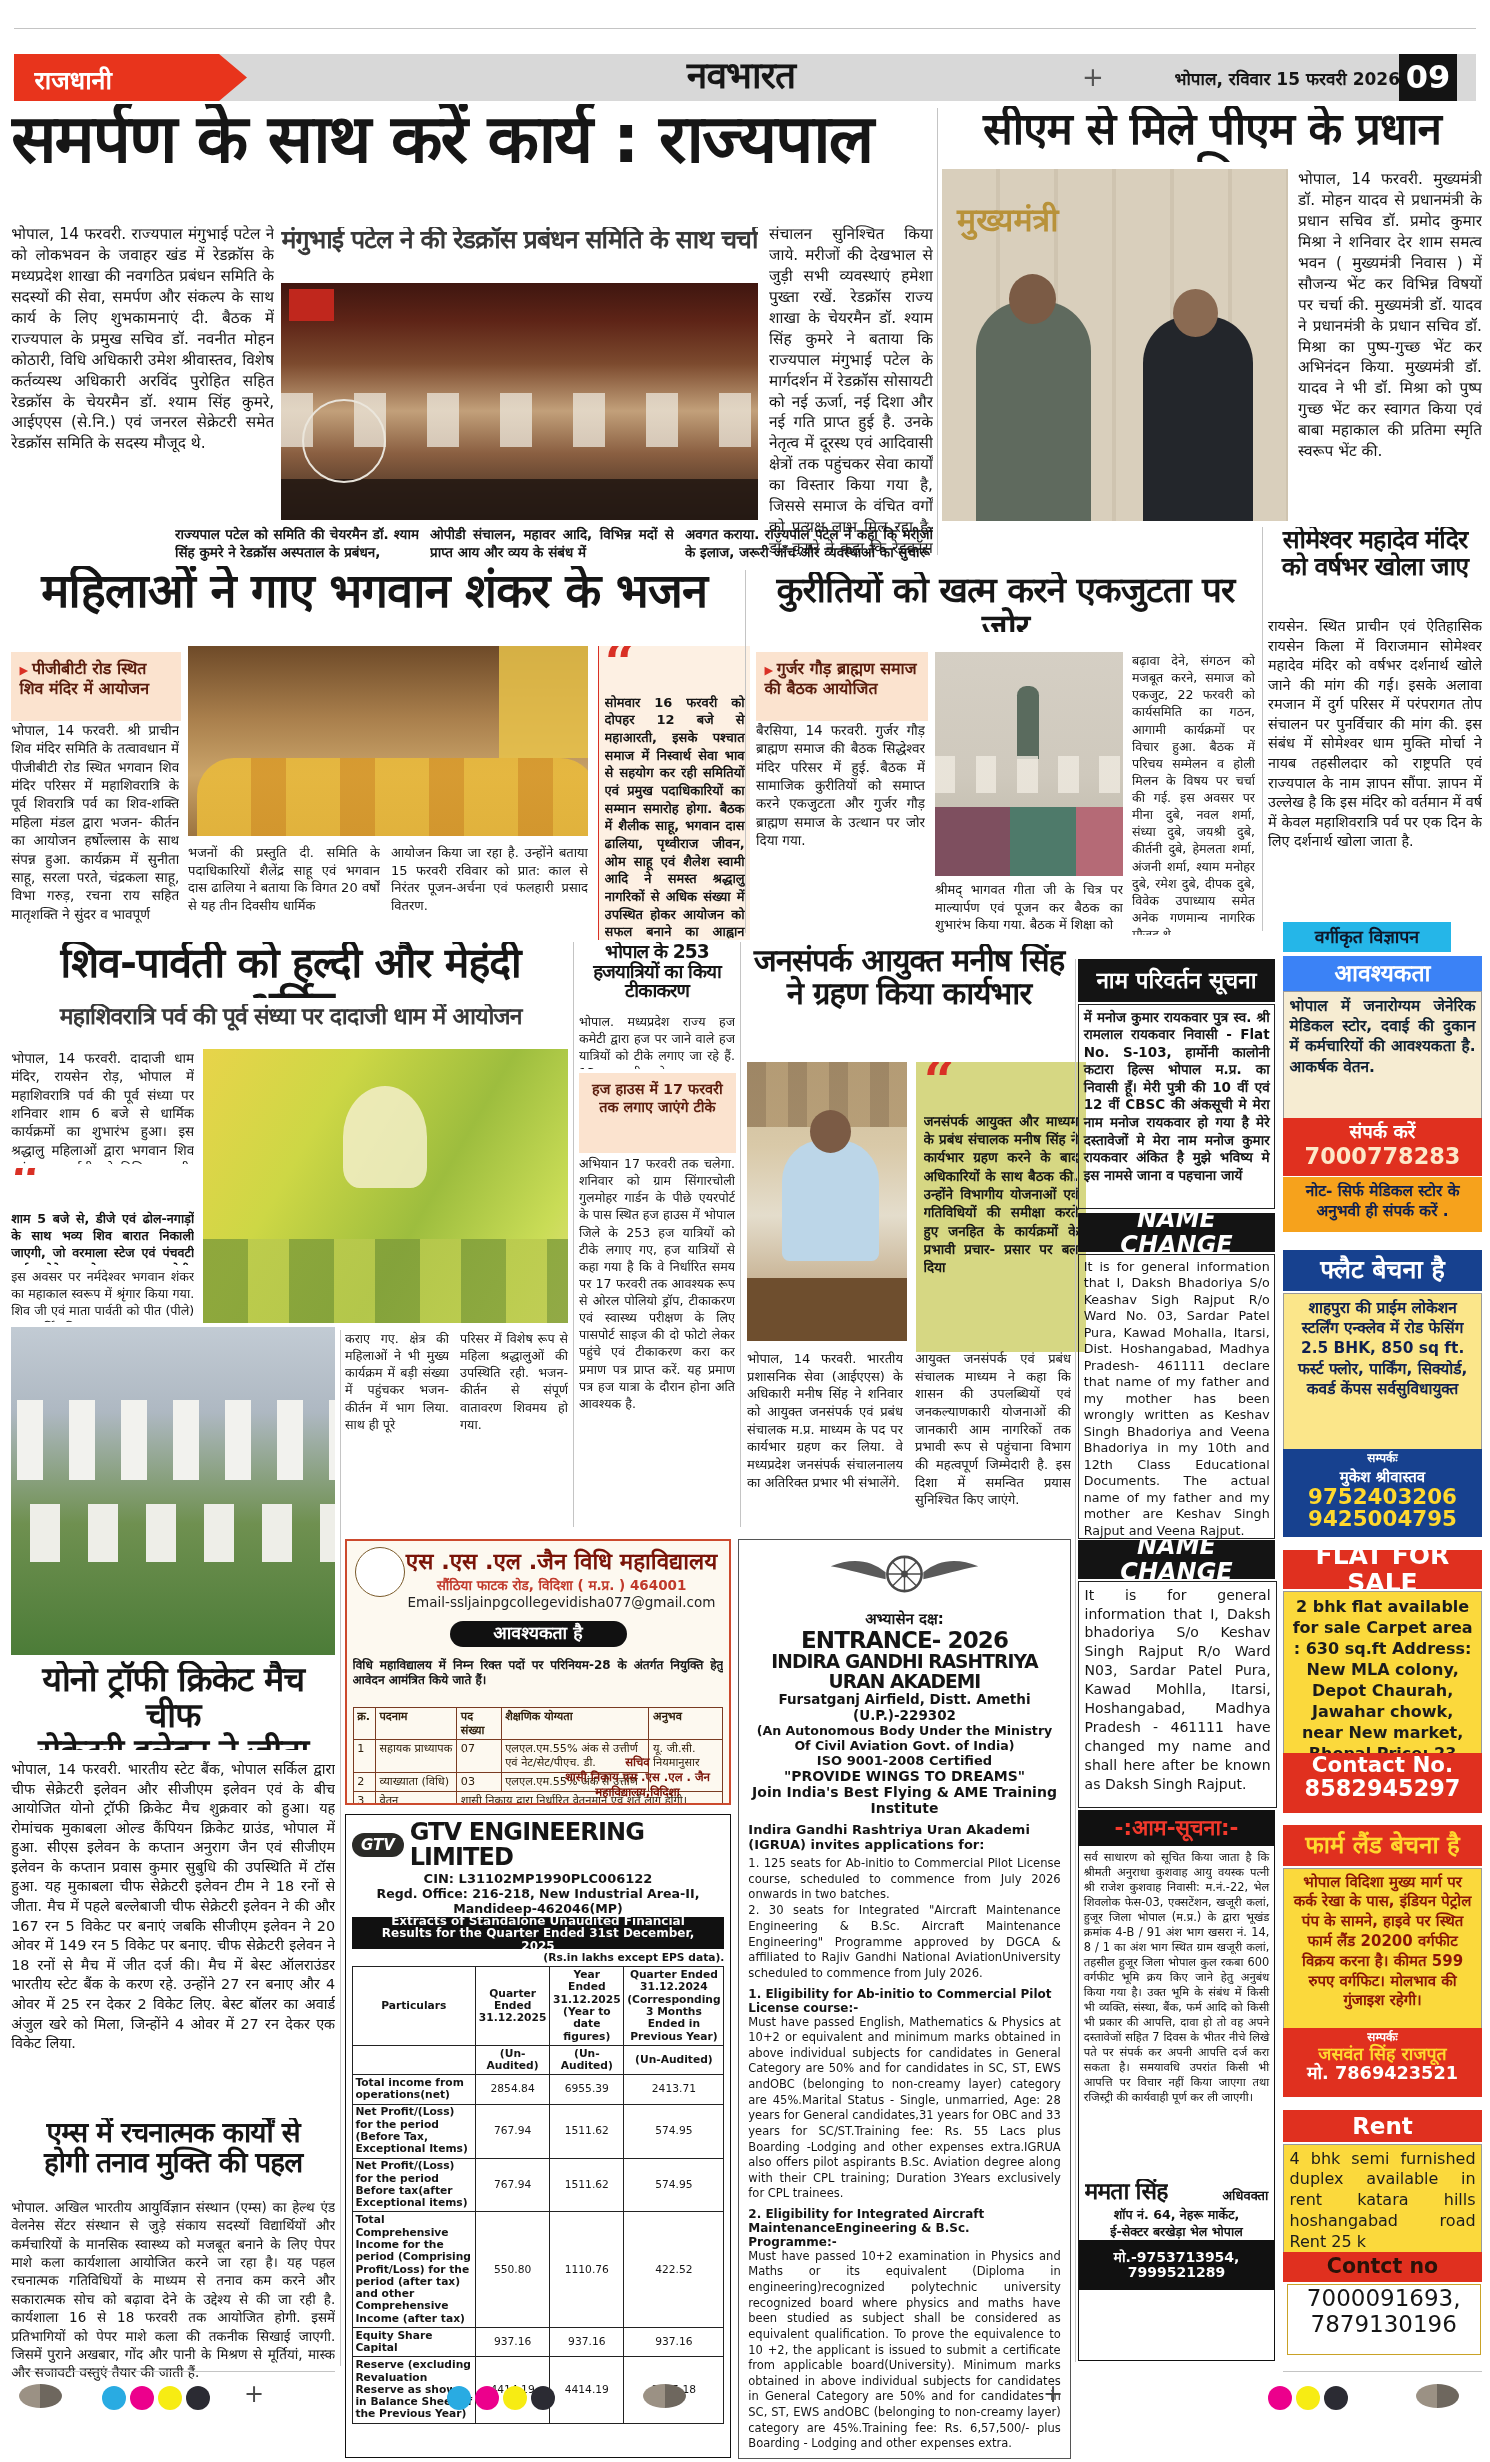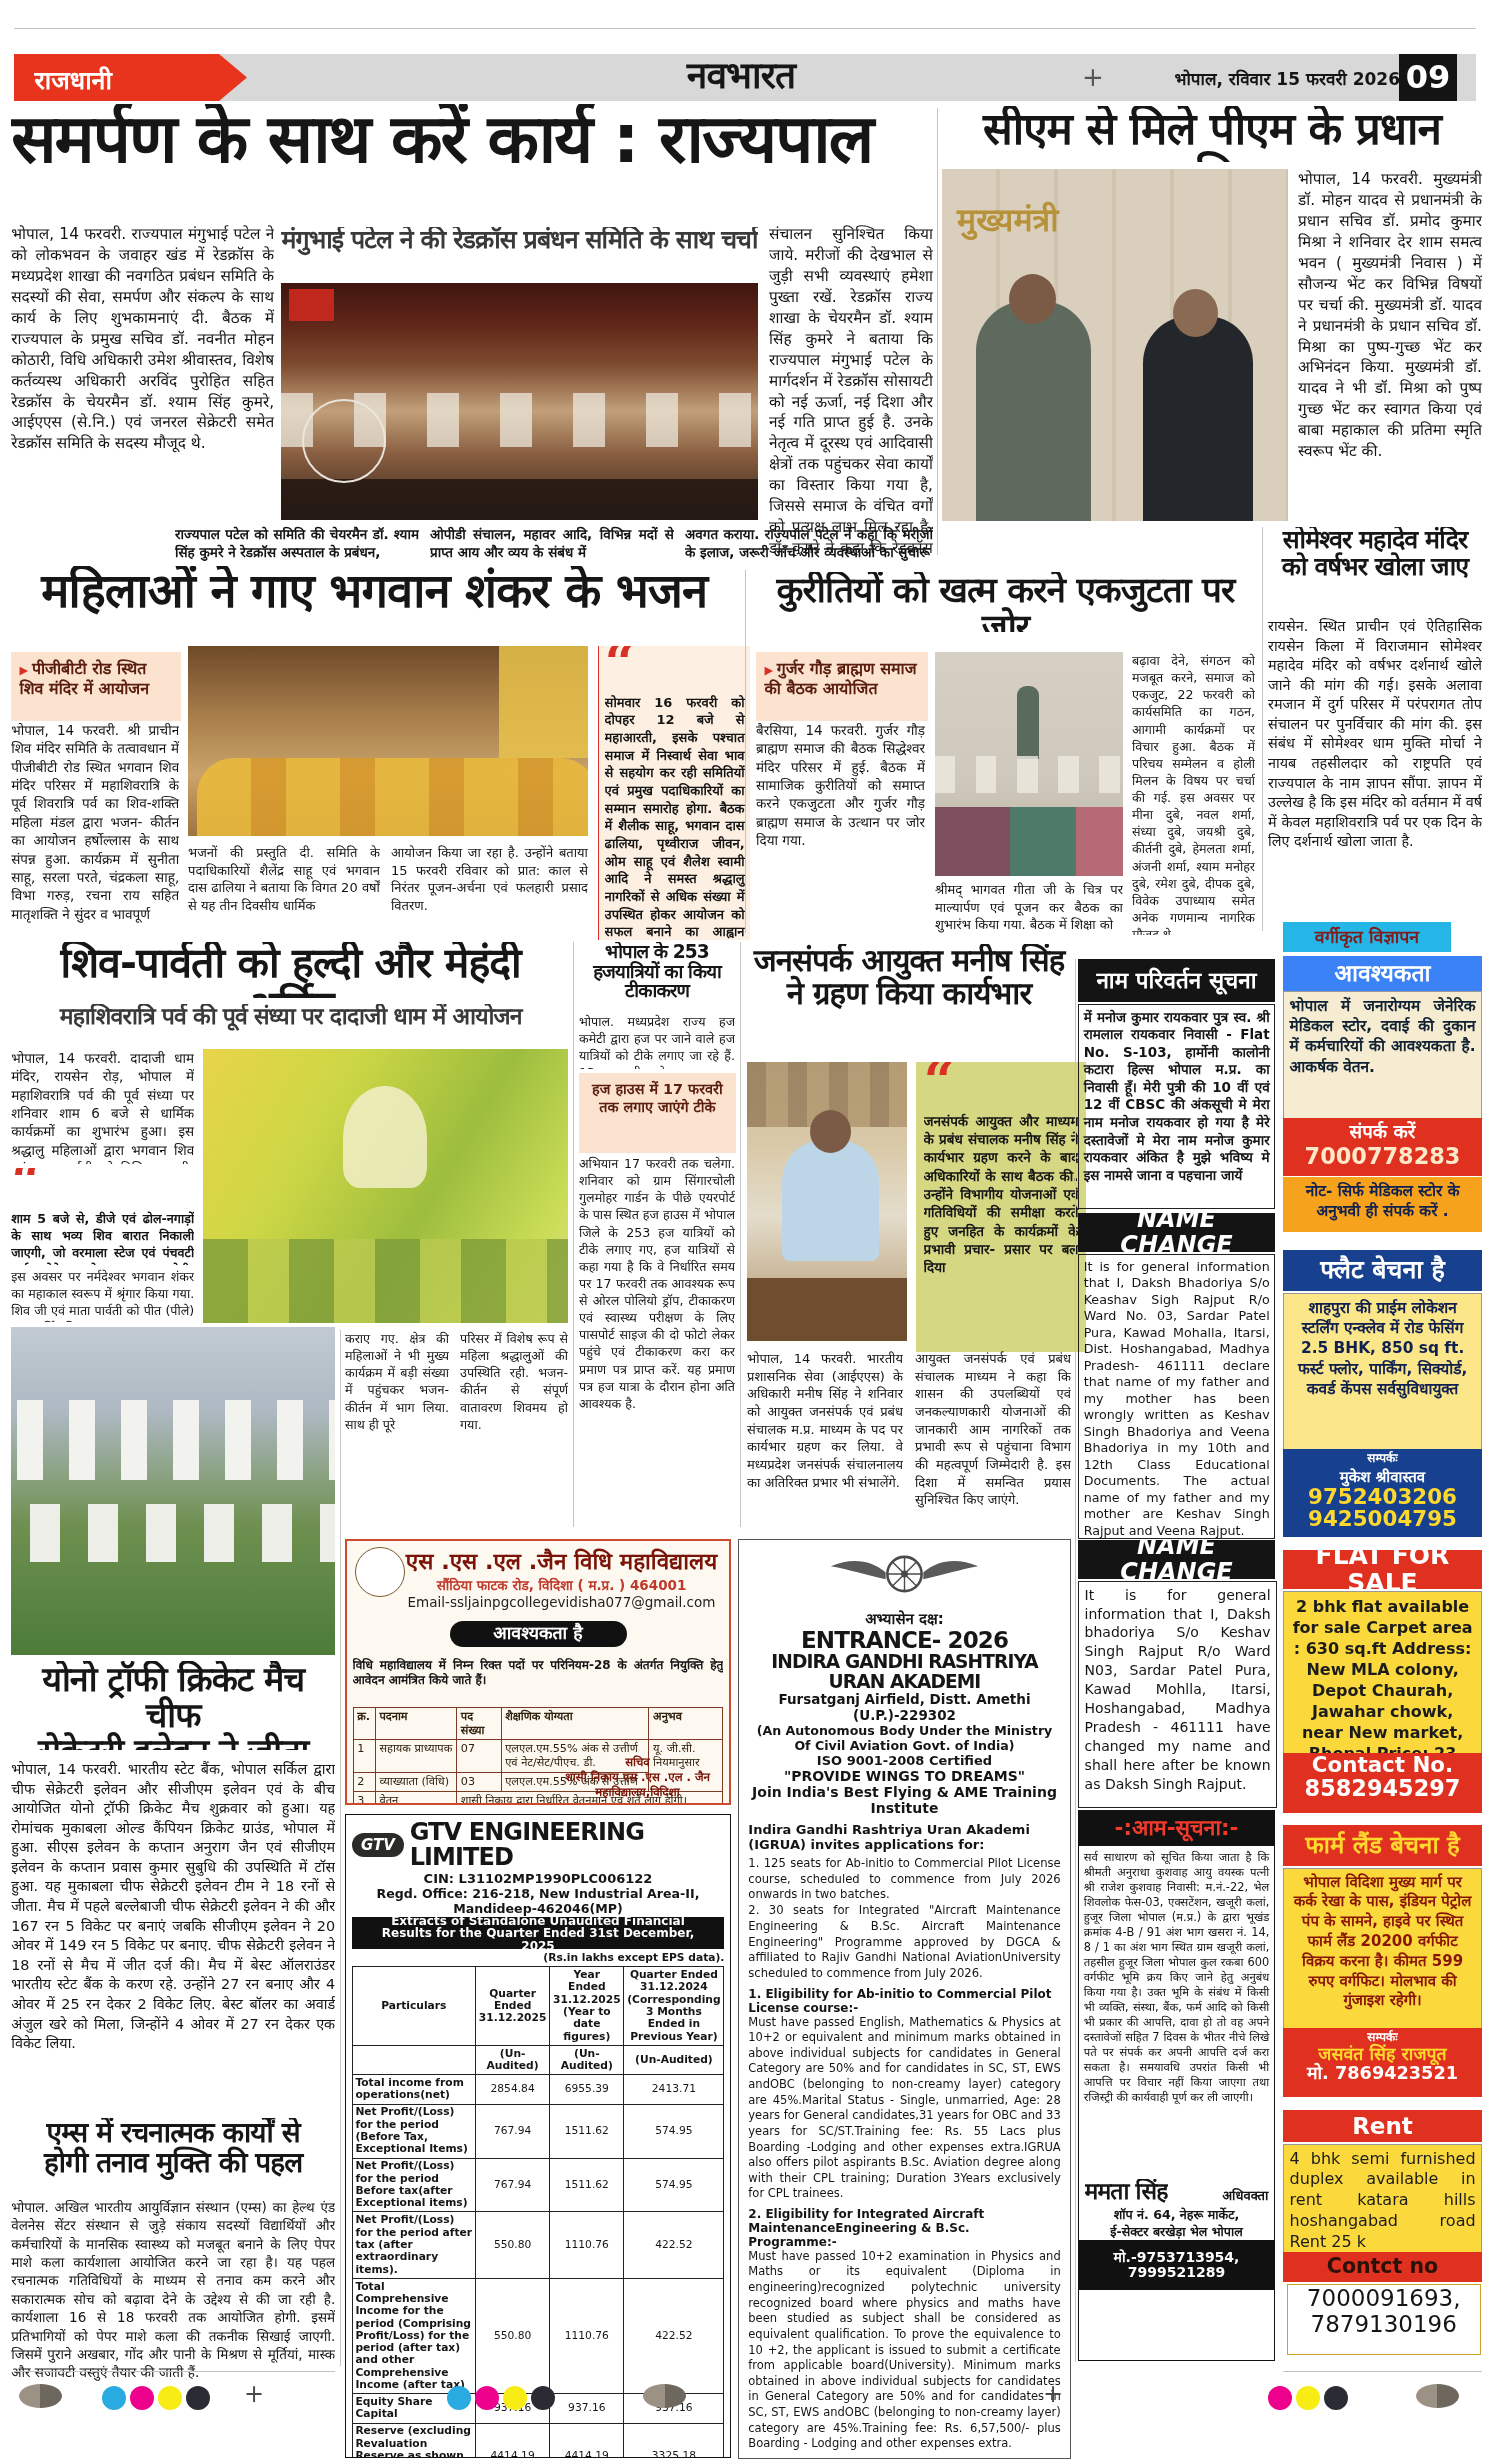--- a/index.html
+++ b/index.html
@@ -231,26 +231,20 @@
             <td>1511.62</td>
             <td>574.95</td>
           </tr>
           <tr>
             <td>Net Profit/(Loss) for the period Before tax(after Exceptional items)</td>
             <td>767.94</td>
             <td>1511.62</td>
             <td>574.95</td>
           </tr>
           <tr>
-            <td>Net Profit/(Loss) for the period after tax (after extraordinary items).</td>
-            <td>550.80</td>
-            <td>1110.76</td>
-            <td>422.52</td>
-          </tr>
-          <tr>
             <td>Total Comprehensive Income for the period (Comprising Profit/Loss) for the period (after tax) and other Comprehensive Income (after tax)</td>
             <td>550.80</td>
             <td>1110.76</td>
             <td>422.52</td>
           </tr>
           <tr>
             <td>Equity Share Capital</td>
             <td>937.16</td>
             <td>937.16</td>
             <td>937.16</td>
@@ -314,21 +308,21 @@
     <div class="txt" style="padding:3.7px 4.7px;font-size:11.4px;line-height:1.32;height:324px">सर्व साधारण को सूचित किया जाता है कि श्रीमती अनुराधा कुशवाह आयु वयस्क पत्नी श्री राजेश कुशवाह निवासी: म.नं.-22, भेल शिवलोक फेस-03, एक्सटेंशन, खजूरी कलां, हुजूर जिला भोपाल (म.प्र.) के द्वारा भूखंड क्रमांक 4-B / 91 अंश भाग खसरा नं. 14, 8 / 1 का अंश भाग स्थित ग्राम खजूरी कलां, तहसील हुजूर जिला भोपाल कुल रकबा 600 वर्गफीट भूमि क्रय किए जाने हेतु अनुबंध किया गया है। उक्त भूमि के संबंध में किसी भी व्यक्ति, संस्था, बैंक, फर्म आदि को किसी भी प्रकार की आपत्ति, दावा हो तो वह अपने दस्तावेजों सहित 7 दिवस के भीतर नीचे लिखे पते पर संपर्क कर अपनी आपत्ति दर्ज करा सकता है। समयावधि उपरांत किसी भी आपत्ति पर विचार नहीं किया जाएगा तथा रजिस्ट्री की कार्यवाही पूर्ण कर ली जाएगी।</div>
     <div style="display:flex;justify-content:space-between;align-items:flex-end;padding:1.9px 5.6px">
       <span class="hd" style="font-size:23px">ममता सिंह</span>
       <span class="b" style="font-size:13px">अधिवक्ता</span>
     </div>
     <div class="ctr b" style="font-size:12.6px">शॉप नं. 64, नेहरू मार्केट,</div>
     <div class="ctr b" style="font-size:12.6px">ई-सेक्टर बरखेड़ा भेल भोपाल</div>
     <div class="adhdr wob" style="background:#111;height:50px;font-size:14px;padding:0 5.6px">मो.-9753713954, 7999521289</div>
   </div>
 
-  <div class="abs adhdr" style="left:1283px;top:922px;width:168px;height:30px;background:#25b6e8;color:#7f1d1d;font-size:17.7px">वर्गीकृत विज्ञापन</div>
+  <div class="abs adhdr" style="left:1283px;top:922px;width:168px;height:30px;background:#25b6e8;color:#0f172a;font-size:17.7px">वर्गीकृत विज्ञापन</div>
 
   <div class="abs adhdr wob" style="left:1283px;top:956px;width:199px;height:35px;background:#3b82f6;font-size:23px">आवश्यकता</div>
   <div class="abs adbody" style="left:1283px;top:991px;width:186px;height:123px;background:#f6ecd2;border:0.9px solid #999;color:#123;font-size:15.4px;padding:3.7px 5.6px;text-align:justify">भोपाल में जनारोग्यम जेनेरिक मेडिकल स्टोर, दवाई की दुकान में कर्मचारियों की आवश्यकता है. आकर्षक वेतन.</div>
   <div class="abs" style="left:1283px;top:1118px;width:199px;height:58px;background:#e0301f;text-align:center;overflow:hidden">
     <div class="wob b" style="font-size:18.6px">संपर्क करें</div>
     <div style="font-size:22.4px;color:#fde8c8;font-weight:700">7000778283</div>
   </div>
   <div class="abs adbody" style="left:1283px;top:1177px;width:188px;height:48px;background:#f6a21c;color:#10204f;font-size:15.4px;padding:3.7px 5.6px">नोट- सिर्फ मेडिकल स्टोर के अनुभवी ही संपर्क करें .</div>
 
   <div class="abs adhdr wob" style="left:1283px;top:1250px;width:199px;height:41px;background:#17418f;font-size:25px">फ्लैट बेचना है</div>

